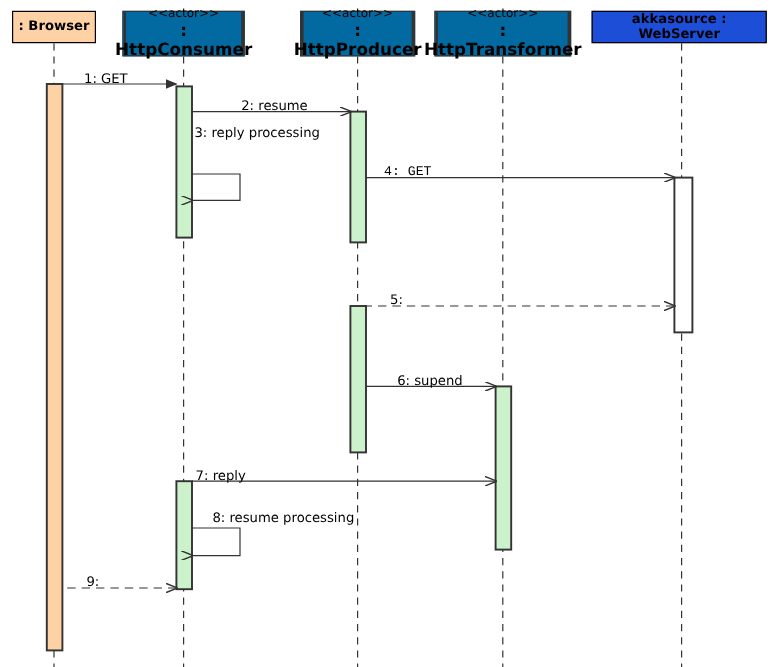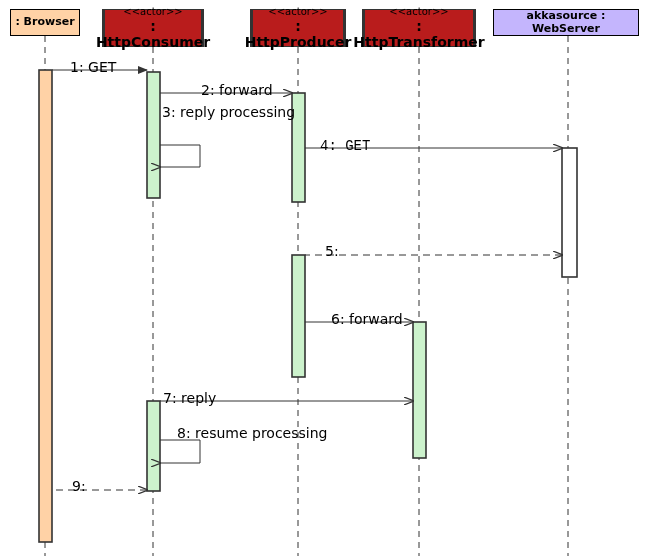--- a/index.html
+++ b/index.html
@@ -11,39 +11,39 @@
   svg#canvas{position:absolute;left:0;top:0;width:650px;height:556px;}
 
   
   .head{
     position:absolute;box-sizing:border-box;
     border:1px solid #000;
     display:flex;flex-direction:column;align-items:center;justify-content:center;
     text-align:center;line-height:1.15;
   }
   .head.plain{background:#ffd2a6;}
-  .head.server{background:#c4b5fd;}
+  .head.server{background:#1d4ed8;}
   .head.actor{
-    background:#b91c1c;
+    background:#0369a1;
     border:1px solid #333;
     box-shadow:inset 3px 0 0 -1px #333, inset -3px 0 0 -1px #333;
   }
   .head .stereo{
     font-size:10px;color:#000;font-weight:400;letter-spacing:0px;
   }
   .head .nm{
     font-size:14px;color:#000;font-weight:bold;
   }
   .head .nm-single{
     font-size:11px;color:#000;font-weight:bold;
   }
 
   
   .msg-label{
-    position:absolute;font-size:14px;color:#000;white-space:nowrap;
+    position:absolute;font-size:11px;color:#000;white-space:nowrap;
     line-height:1;
   }
 </style>
 </head>
 <body>
 
 <div id="diagram">
 
   <svg id="canvas" xmlns="http://www.w3.org/2000/svg" viewBox="0 0 650 556">
     <defs>
@@ -119,23 +119,23 @@
       <div class="head actor" style="left: 362px; top: 9px; width: 114px; height: 38px;">
         <div class="stereo">&lt;&lt;actor&gt;&gt;</div>
         <div class="nm">: HttpTransformer</div>
       </div>
       <div class="head server" style="left: 493px; top: 9px; width: 146px; height: 27px;">
         <div class="nm-single">akkasource : WebServer</div>
       </div>
     </div>
   <div id="labels-layer">
       <div class="msg-label" style="left: 70px; top: 60px;">1: GET</div>
-      <div class="msg-label" style="left: 201px; top: 83px;">2: forward</div>
+      <div class="msg-label" style="left: 201px; top: 83px;">2: resume</div>
       <div class="msg-label" style="left: 162px; top: 105px;">3: reply processing</div>
       <div class="msg-label" style="left: 320px; top: 139px; font-family: Liberation Mono, monospace;">4: GET</div>
       <div class="msg-label" style="left: 325px; top: 244px;">5:</div>
-      <div class="msg-label" style="left: 331px; top: 312px;">6: forward</div>
+      <div class="msg-label" style="left: 331px; top: 312px;">6: supend</div>
       <div class="msg-label" style="left: 163px; top: 391px;">7: reply</div>
       <div class="msg-label" style="left: 165px; top: 426px; margin-left: 12px;">8: resume processing</div>
       <div class="msg-label" style="left: 72px; top: 479px;">9:</div>
     </div>
 
 </div>
 
 </body></html>

